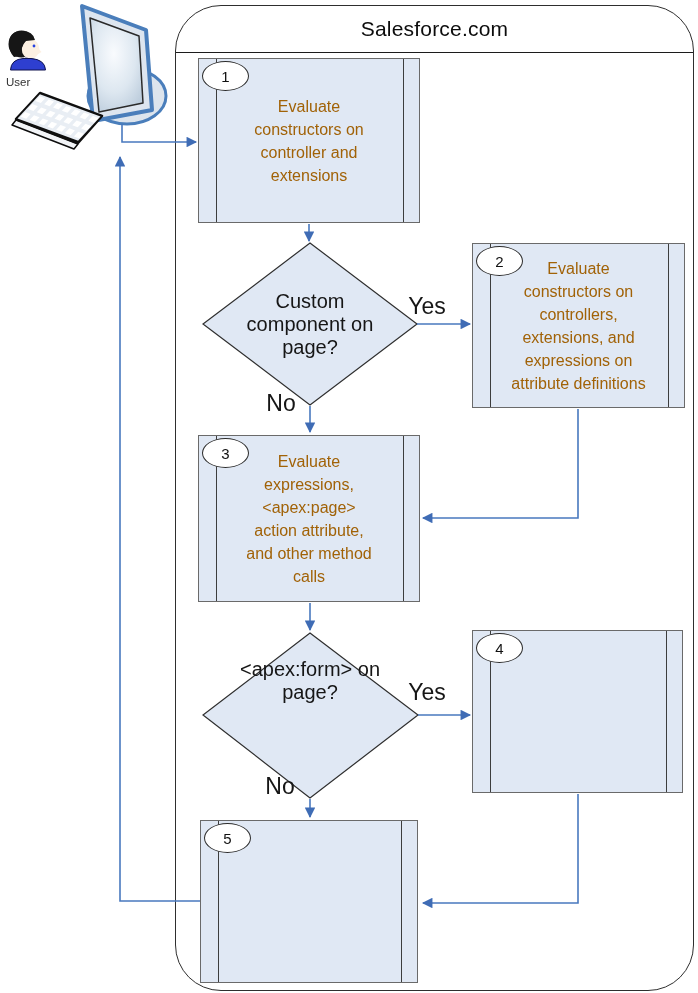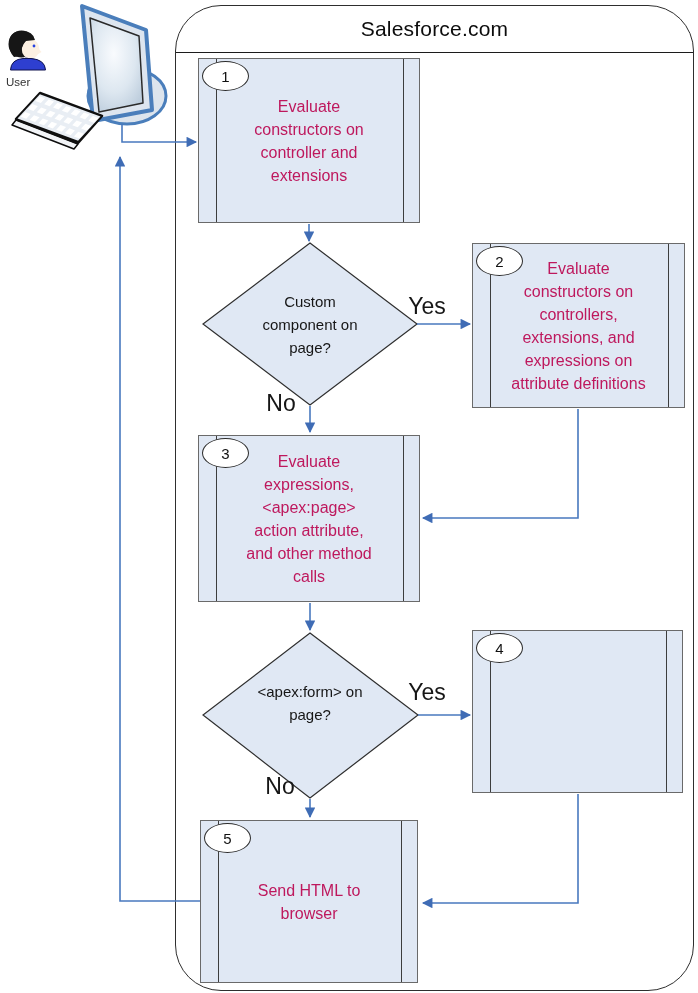--- a/index.html
+++ b/index.html
@@ -26,35 +26,35 @@
   }
   .pbox .bar-l,.pbox .bar-r{position:absolute;top:0;bottom:0;width:1.3px;background:#3d3d3d;}
   .pbox .bar-l{left:17px;}
   .pbox .bar-r{right:15px;}
   .badge{
     position:absolute;left:3px;top:2px;width:47px;height:30px;border:1.4px solid #2b2b2b;
     border-radius:50%;background:#fff;display:flex;align-items:center;justify-content:center;
     font-size:15px;color:#111;z-index:3;box-sizing:border-box;
   }
   .node-text{
-    white-space:pre-line;text-align:center;font-size:16px;line-height:23px;color:#be185d;
+    white-space:pre-line;text-align:center;font-size:16px;line-height:23px;color:#a16207;
     position:relative;z-index:1;padding:0 20px;
   }
   #box1{left:198px;top:58px;width:222px;height:165px;}
   #box2{left:472px;top:243px;width:213px;height:165px;}
   #box3{left:198px;top:435px;width:222px;height:167px;}
   #box4{left:472px;top:630px;width:211px;height:163px;}
   #box5{left:200px;top:820px;width:218px;height:163px;}
   
   .dtext{
     position:absolute;display:flex;align-items:center;justify-content:center;
-    white-space:pre-line;text-align:center;font-size:15px;line-height:23px;color:#161616;z-index:4;
+    white-space:pre-line;text-align:center;font-size:20px;line-height:23px;color:#161616;z-index:4;
   }
   #d1text{left:235px;top:287px;width:150px;height:74px;}
-  #d2text{left:230px;top:678px;width:160px;height:50px;}
+  #d2text{left:230px;top:656px;width:160px;height:50px;}
   .branch-label{
     position:absolute;width:42px;height:24px;line-height:24px;text-align:center;
     font-size:23px;color:#161616;z-index:4;background:transparent;
   }
   #yes1{left:406px;top:294px;}
   #no1 {left:260px;top:391px;}
   #yes2{left:406px;top:680px;}
   #no2 {left:259px;top:774px;}
   
   .overlay{position:absolute;left:0;top:0;width:698px;height:993px;z-index:3;pointer-events:none;}
@@ -103,22 +103,20 @@
   </div>
   <div class="pbox" id="box4">
     <span class="bar-l"></span>
     <span class="bar-r"></span>
     <span class="badge">4</span>
   </div>
   <div class="pbox" id="box5">
     <span class="bar-l"></span>
     <span class="bar-r"></span>
     <span class="badge">5</span>
-    <span class="node-text">Send HTML to
-browser</span>
   </div>
 
   <svg class="overlay" viewBox="0 0 698 993">
     <defs>
       <marker id="ah" viewBox="0 0 10 10" refX="9" refY="5" markerUnits="userSpaceOnUse" markerWidth="11.5" markerHeight="10.5" orient="auto">
         <path d="M0,0 L10,5 L0,10 Z" fill="#3f6cb5"></path>
       </marker>
       <radialGradient id="scr" cx="45%" cy="38%" r="75%">
         <stop offset="0%" stop-color="#f9fbfe"></stop>
         <stop offset="55%" stop-color="#dde7f0"></stop>

